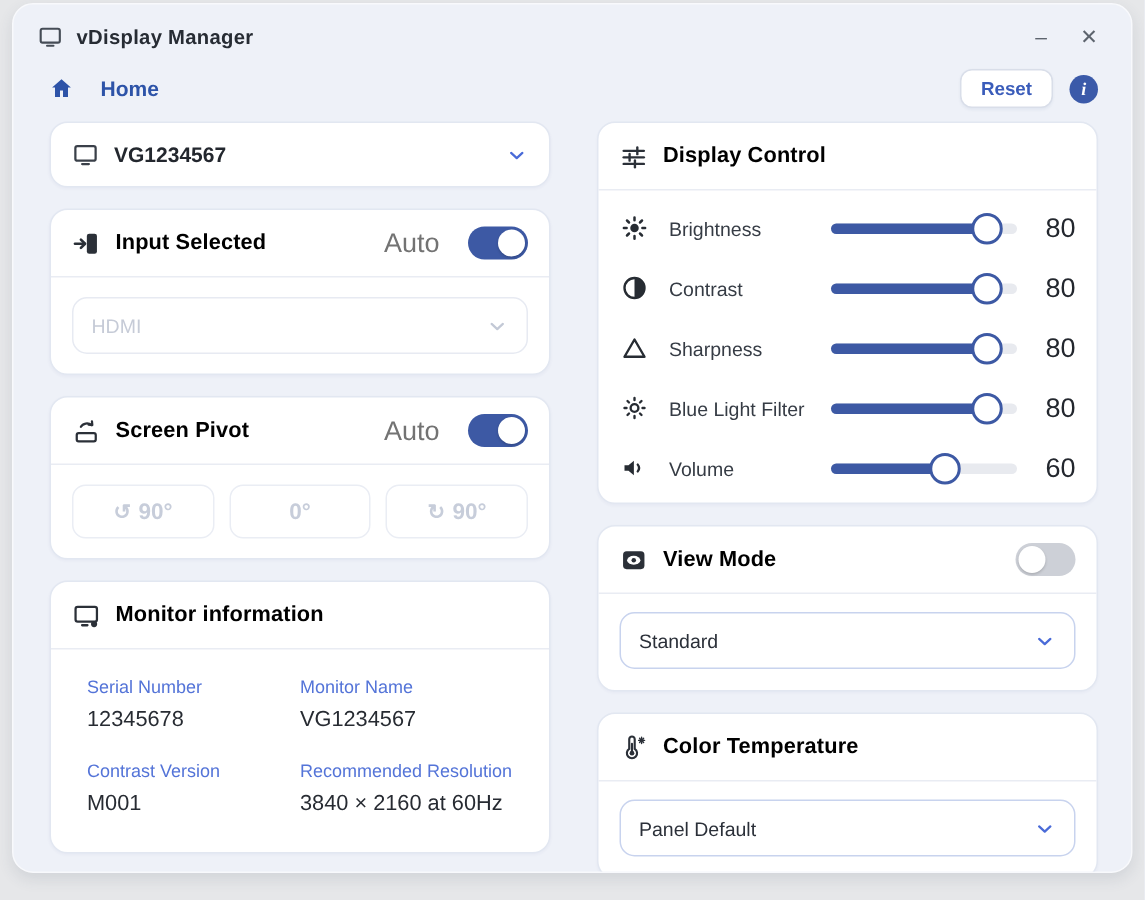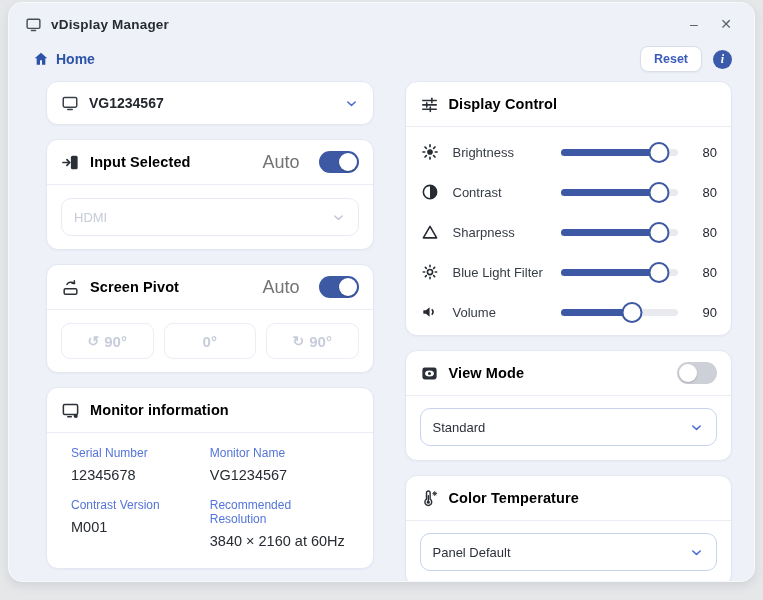--- a/index.html
+++ b/index.html
@@ -25,35 +25,35 @@
   }
   
   .titlebar{height:34px;display:flex;align-items:center;padding:8px 16px 0 16px;flex:0 0 auto}
   .titlebar .app-icon{width:17px;height:17px;color:#454c56;margin-right:9px;display:flex}
   .titlebar .app-title{font-size:13.5px;font-weight:700;color:#272c34;letter-spacing:.2px}
   .titlebar .spacer{flex:1}
   .winbtn{width:24px;height:20px;display:flex;align-items:center;justify-content:center;
     color:#5d646e;font-size:14px;cursor:default;margin-left:8px}
   
   .nav{height:38px;display:flex;align-items:center;padding:6px 22px 0 24px;flex:0 0 auto}
-  .home{display:flex;align-items:center;gap:7px;color:var(--link);font-weight:700;font-size:14px}
+  .home{display:flex;align-items:center;gap:18px;color:var(--link);font-weight:700;font-size:14px}
   .home .icon{width:16px;height:16px;display:flex}
   .nav .spacer{flex:1}
   .reset-btn{
     background:#fff;border:1px solid #d9dee9;border-radius:8px;height:26px;padding:0 13px;
     color:#3a5cba;font-weight:700;font-size:12.5px;display:flex;align-items:center;
     box-shadow:0 1px 2px rgba(40,60,120,.06);
   }
   .info-btn{
     width:19px;height:19px;border-radius:50%;background:#3b5aa9;color:#fff;
     display:flex;align-items:center;justify-content:center;font-size:12px;font-weight:700;
     margin-left:11px;font-family:"Liberation Serif","DejaVu Serif",serif;font-style:italic;
   }
   
-  .main{flex:1;display:grid;grid-template-columns:1fr 1fr;gap:31px;padding:6px 22px 12px 37px;min-height:0}
+  .main{flex:1;display:grid;grid-template-columns:1fr 1fr;gap:31px;padding:6px 22px 12px 24px;min-height:0}
   .col{display:flex;flex-direction:column;gap:14px;min-height:0}
   .card{
     background:#fff;border:1px solid #e2e7f1;border-radius:12px;
     box-shadow:0 1px 2px rgba(40,60,120,.04);
   }
   .card-header{display:flex;align-items:center;gap:10px;padding:0 14px;height:44px}
   .card-header .h-icon{width:19px;height:19px;color:#2b3038;display:flex;flex:0 0 auto}
   .card-header .h-title{font-size:14.5px;font-weight:700;color:#000000;letter-spacing:.1px}
   .card-header .spacer{flex:1}
   .divider{height:1px;background:#e9ecf3}
@@ -95,21 +95,21 @@
   
   .dc-body{padding:5px 14px 3px 14px}
   .slider-row{display:flex;align-items:center;height:40px}
   .s-icon{width:20px;height:20px;color:#272c33;display:flex;flex:0 0 auto}
   .s-label{width:108px;font-size:13px;color:#363c45;margin-left:13px;flex:0 0 auto}
   .slider{flex:1;position:relative;height:22px;margin-right:13px}
   .slider .rail{position:absolute;left:0;right:0;top:8px;height:7px;border-radius:4px;background:var(--track)}
   .slider .fill{position:absolute;left:0;top:8px;height:7px;border-radius:4px;background:var(--accent)}
   .slider .thumb{position:absolute;top:1px;width:21px;height:21px;border-radius:50%;
     background:#fff;border:2.5px solid var(--accent);transform:translateX(-50%)}
-  .s-value{width:26px;text-align:right;font-size:13px;color:#23272e;flex:0 0 auto}
+  .s-value{width:26px;text-align:right;font-size:18px;color:#23272e;flex:0 0 auto}
   .vm-card .card-body,.ct-card .card-body{padding:12px 14px 14px 14px}
   .ct-card{flex:1}
   svg{display:block;width:100%;height:100%}
 </style>
 </head>
 <body>
 
 <div class="window">
 
   <div class="titlebar">
@@ -340,21 +340,21 @@
                 <path d="M4 9.8v4.4h3.2l4.3 3.6V6.2L7.2 9.8z" stroke="none"></path>
                 <path d="M14.6 9.3a4.3 4.3 0 0 1 0 5.4" fill="none"></path>
               </svg>
             </span>
             <span class="s-label">Volume</span>
             <span class="slider">
               <span class="rail"></span>
                 <span class="fill" style="width: 61%;"></span>
                 <span class="thumb" style="left: 61%;"></span>
             </span>
-            <span class="s-value">90</span>
+            <span class="s-value">60</span>
           </div>
 
         </div>
       </div>
 
       <div class="card vm-card">
         <div class="card-header">
           <span class="h-icon">
             <svg viewBox="0 0 24 24">
               <rect x="3" y="4.5" width="18" height="15" rx="3" fill="currentColor"></rect>

